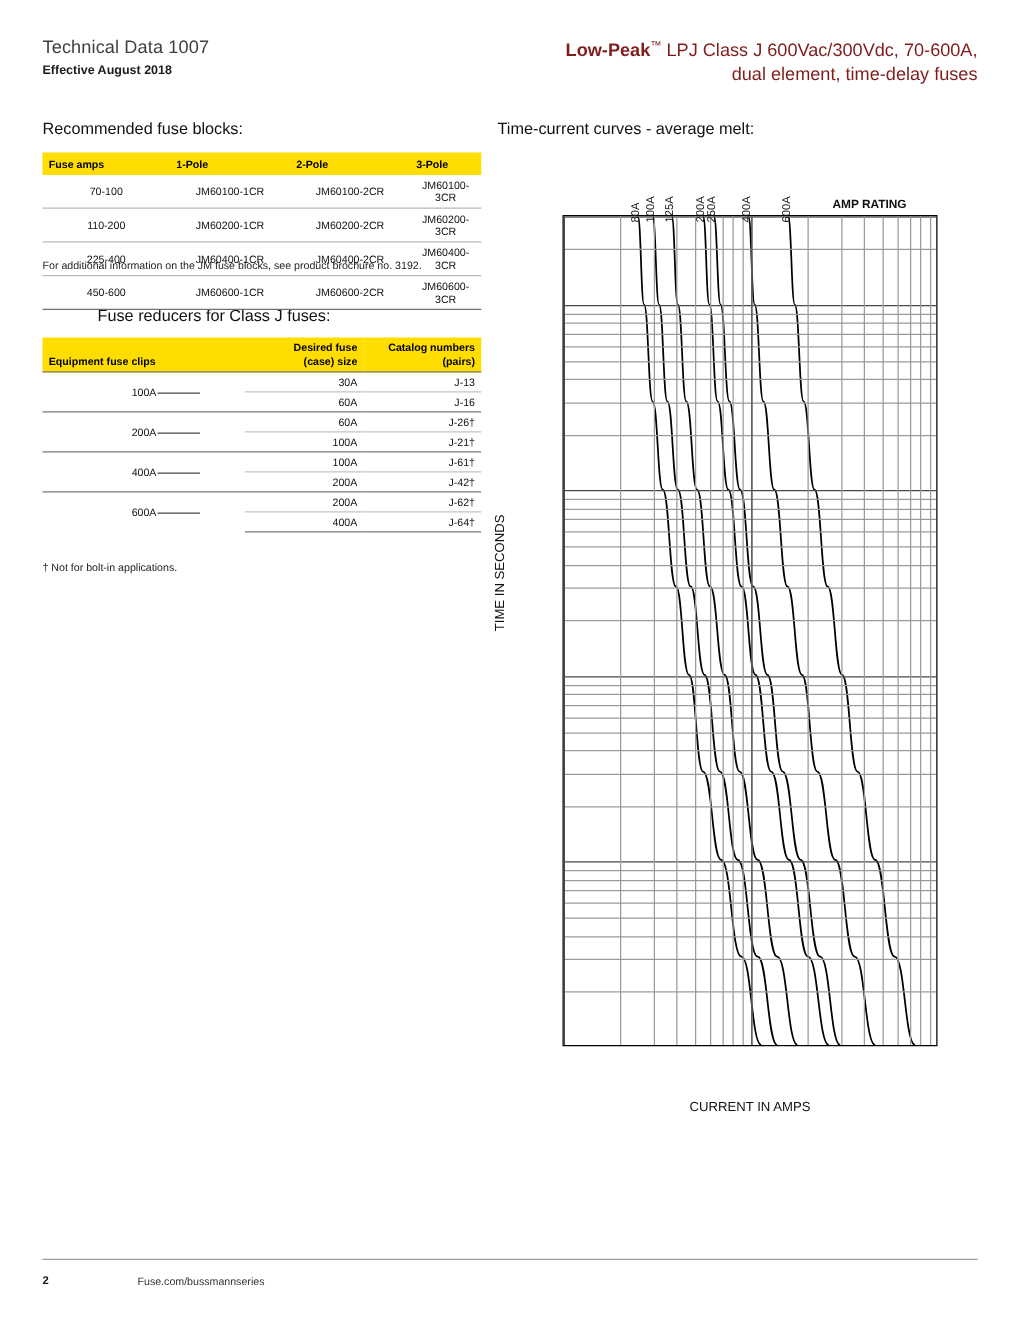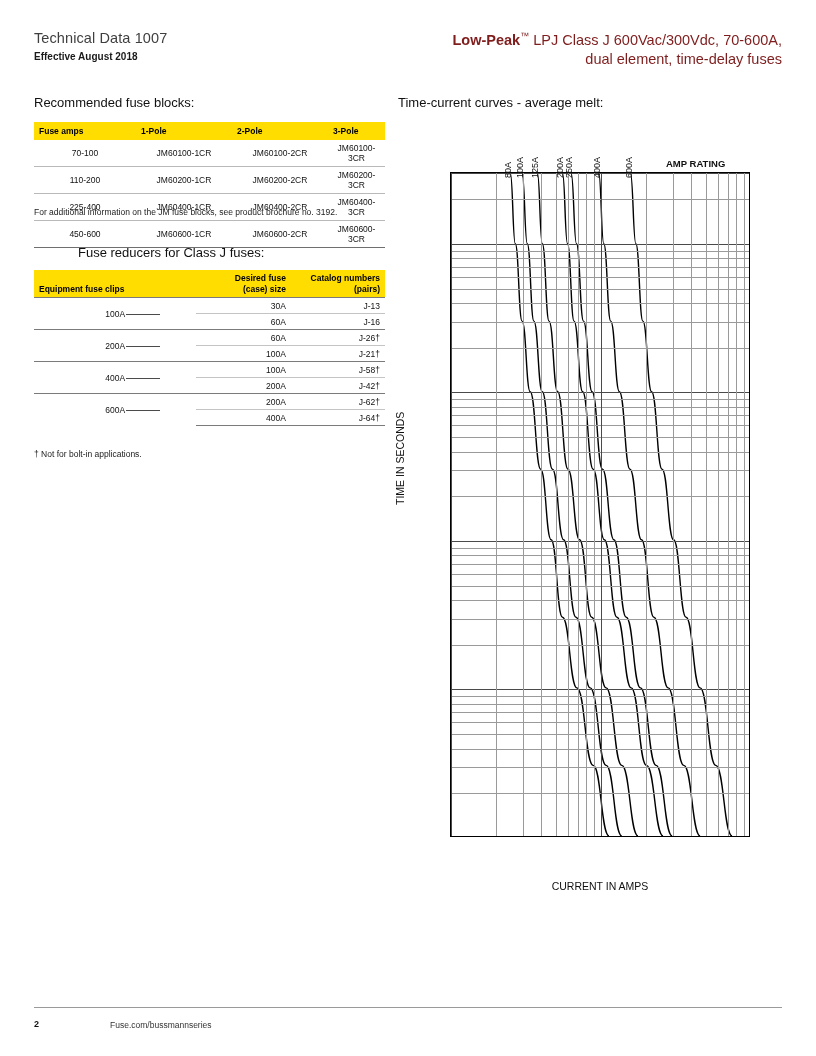--- a/index.html
+++ b/index.html
@@ -344,21 +344,21 @@
       <tr>
         <td class="r-size">100A</td>
         <td class="r-cat">J-21†</td>
       </tr>
 
       <tr class="grp-top row-div">
         <td class="r-clip" rowspan="2">
           <span class="clip-label">400A</span>
         </td>
         <td class="r-size">100A</td>
-        <td class="r-cat">J-58†</td>
+        <td class="r-cat">J-61†</td>
       </tr>
       <tr>
         <td class="r-size">200A</td>
         <td class="r-cat">J-42†</td>
       </tr>
 
       <tr class="grp-top row-div">
         <td class="r-clip" rowspan="2">
           <span class="clip-label">600A</span>
         </td>

